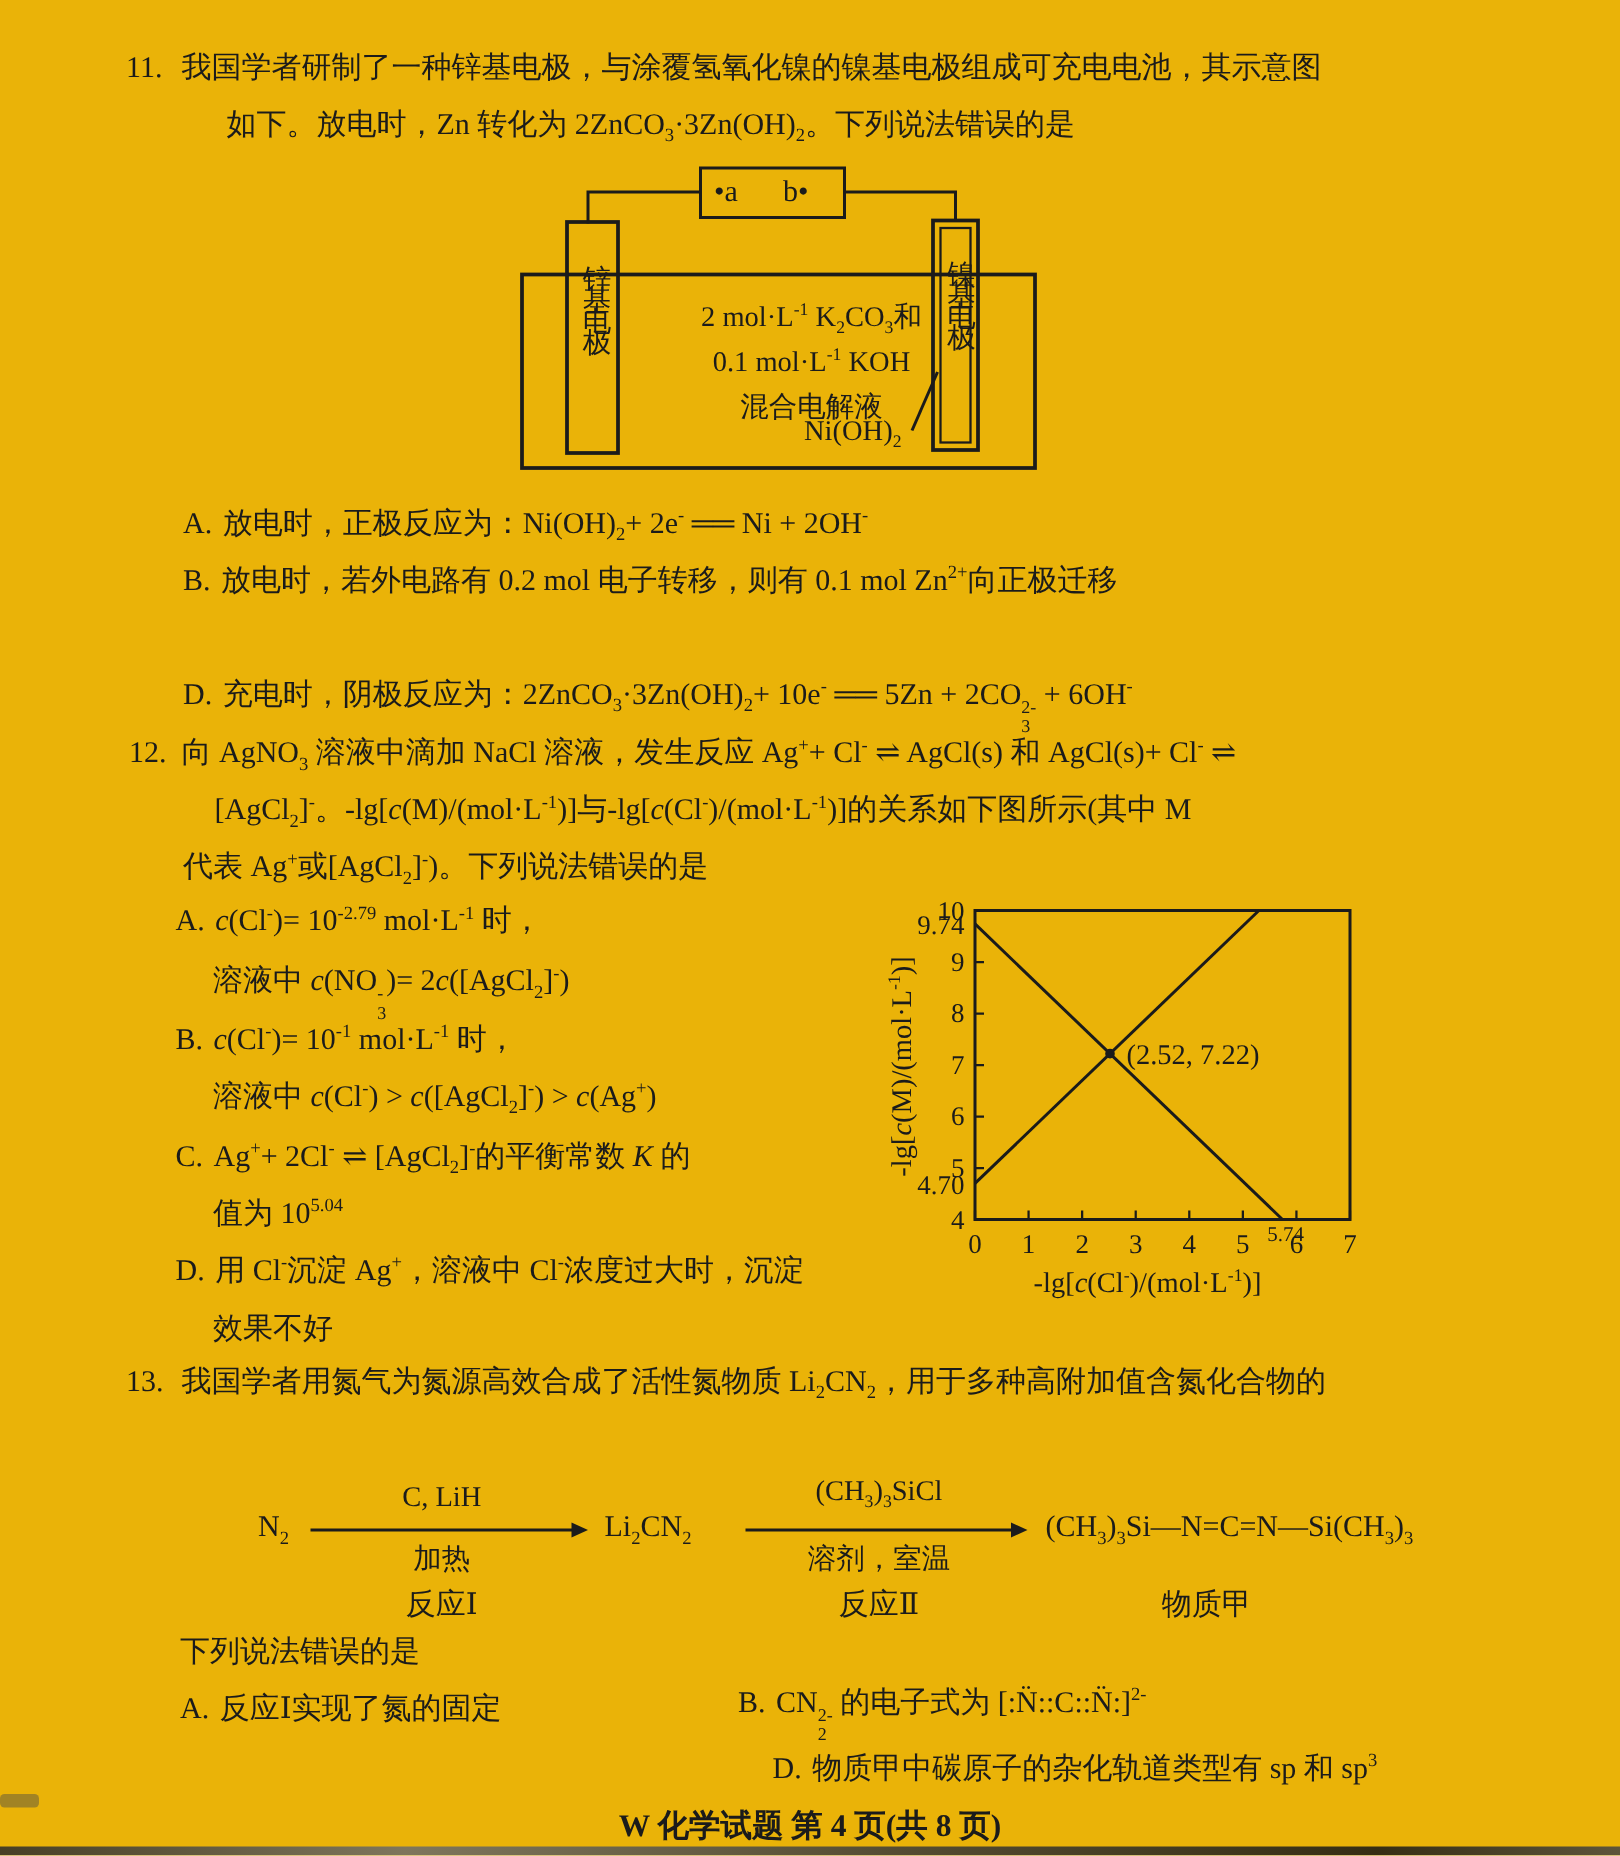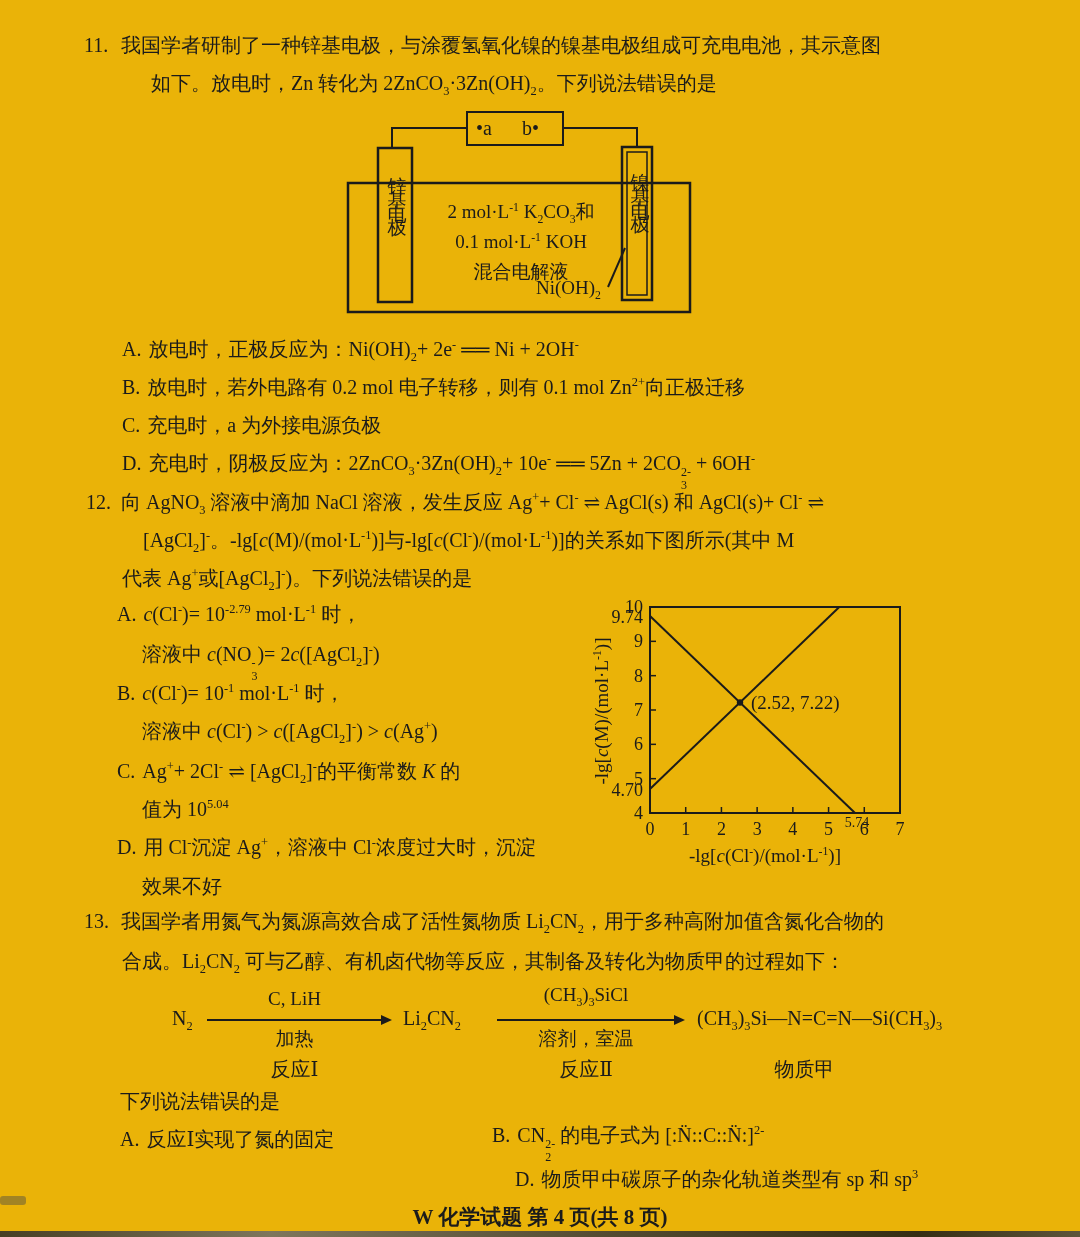--- a/index.html
+++ b/index.html
@@ -41,30 +41,29 @@
     <rect x="38" y="43" width="34" height="154" stroke-width="2.5" fill="#f8f7f3"></rect>
     <rect x="282" y="42" width="30" height="153" stroke-width="2.5" fill="#f8f7f3"></rect>
     <rect x="287" y="47" width="20" height="143" stroke-width="1.5"></rect>
     <line x1="268" y1="182" x2="285" y2="143" stroke-width="2"></line>
   </svg>
 
   <div class="t" style="left:476px;top:115px;">•a</div>
   <div class="t" style="left:522px;top:115px;">b•</div>
   <div class="vtext" style="left:384px;top:161px;">锌基电极</div>
   <div class="vtext" style="left:627px;top:158px;">镍基电极</div>
-  <div class="abs c" style="left:406px;top:197px;width:230px;font-size:19px;line-height:30px;">
+  <div class="abs c" style="left:426px;top:197px;width:230px;font-size:19px;line-height:30px;">
     <div>2 mol·L<sup>-1</sup> K<sub>2</sub>CO<sub>3</sub>和</div>
     <div>0.1 mol·L<sup>-1</sup> KOH</div>
     <div>混合电解液</div>
   </div>
   <div class="t" style="left:536px;top:276px;font-size:19px;">Ni(OH)<sub>2</sub></div>
 
   <div class="t" style="left:122px;top:336px;"><span class="optlab">A.</span><span>放电时，正极反应为：Ni(OH)<sub>2</sub>+ 2e<sup>-</sup> ══ Ni + 2OH<sup>-</sup></span></div>
   <div class="t" style="left:122px;top:374px;"><span class="optlab">B.</span><span>放电时，若外电路有 0.2 mol 电子转移，则有 0.1 mol Zn<sup>2+</sup>向正极迁移</span></div>
-  <div class="t" style="left:122px;top:412px;"><span class="optlab">C.</span><span>充电时，a 为外接电源负极</span></div>
   <div class="t" style="left:122px;top:450px;"><span class="optlab">D.</span><span>充电时，阴极反应为：2ZnCO<sub>3</sub>·3Zn(OH)<sub>2</sub>+ 10e<sup>-</sup> ══ 5Zn + 2CO<span class="stk">
           <span>2-</span>
           <span>3</span>
         </span> + 6OH<sup>-</sup></span></div>
 
   <div class="t" style="left:86px;top:489px;">12.</div>
   <div class="t" style="left:121px;top:489px;">向 AgNO<sub>3</sub> 溶液中滴加 NaCl 溶液，发生反应 Ag<sup>+</sup>+ Cl<sup>-</sup> ⇌ AgCl(s) 和 AgCl(s)+ Cl<sup>-</sup> ⇌</div>
   <div class="t" style="left:122px;top:527px;margin-left:21px;">[AgCl<sub>2</sub>]<sup>-</sup>。-lg[<i>c</i>(M)/(mol·L<sup>-1</sup>)]与-lg[<i>c</i>(Cl<sup>-</sup>)/(mol·L<sup>-1</sup>)]的关系如下图所示(其中 M</div>
   <div class="t" style="left:122px;top:565px;">代表 Ag<sup>+</sup>或[AgCl<sub>2</sub>]<sup>-</sup>)。下列说法错误的是</div>
 
@@ -118,21 +117,20 @@
       <polyline points="65,20.926666666666648 270,218" stroke-width="2"></polyline>
       <polyline points="65,193.96666666666667 254.28571428571428,12" stroke-width="2"></polyline>
       <circle cx="155" cy="107.44666666666667" r="3.2" fill="#1b1b1b" stroke="none"></circle>
       <text x="166" y="114.44666666666667" class="annot">(2.52, 7.22)</text>
     </svg>
   <div class="abs c ylab" style="left:502px;top:700px;width:200px;font-size:19px;">-lg[<i>c</i>(M)/(mol·L<sup>-1</sup>)]</div>
   <div class="abs c" style="left:645px;top:845px;width:240px;font-size:19px;">-lg[<i>c</i>(Cl<sup>-</sup>)/(mol·L<sup>-1</sup>)]</div>
 
   <div class="t" style="left:84px;top:908px;">13.</div>
   <div class="t" style="left:121px;top:908px;">我国学者用氮气为氮源高效合成了活性氮物质 Li<sub>2</sub>CN<sub>2</sub>，用于多种高附加值含氮化合物的</div>
-  <div class="t" style="left:122px;top:948px;">合成。Li<sub>2</sub>CN<sub>2</sub> 可与乙醇、有机卤代物等反应，其制备及转化为物质甲的过程如下：</div>
 
   <div class="t" style="left:172px;top:1005px;">N<sub>2</sub></div>
   <div class="abs c" style="left:207px;top:988px;width:175px;font-size:19px;">C, LiH</div>
   <div class="hline" style="left:207px;top:1019px;width:175px;"></div>
   <div class="arrhead" style="left:381px;top:1015px;"></div>
   <div class="abs c" style="left:207px;top:1026px;width:175px;font-size:19px;">加热</div>
   <div class="abs c" style="left:207px;top:1056px;width:175px;font-size:20px;">反应Ⅰ</div>
   <div class="t" style="left:403px;top:1005px;">Li<sub>2</sub>CN<sub>2</sub></div>
   <div class="abs c" style="left:497px;top:984px;width:178px;font-size:19px;">(CH<sub>3</sub>)<sub>3</sub>SiCl</div>
   <div class="hline" style="left:497px;top:1019px;width:178px;"></div>

